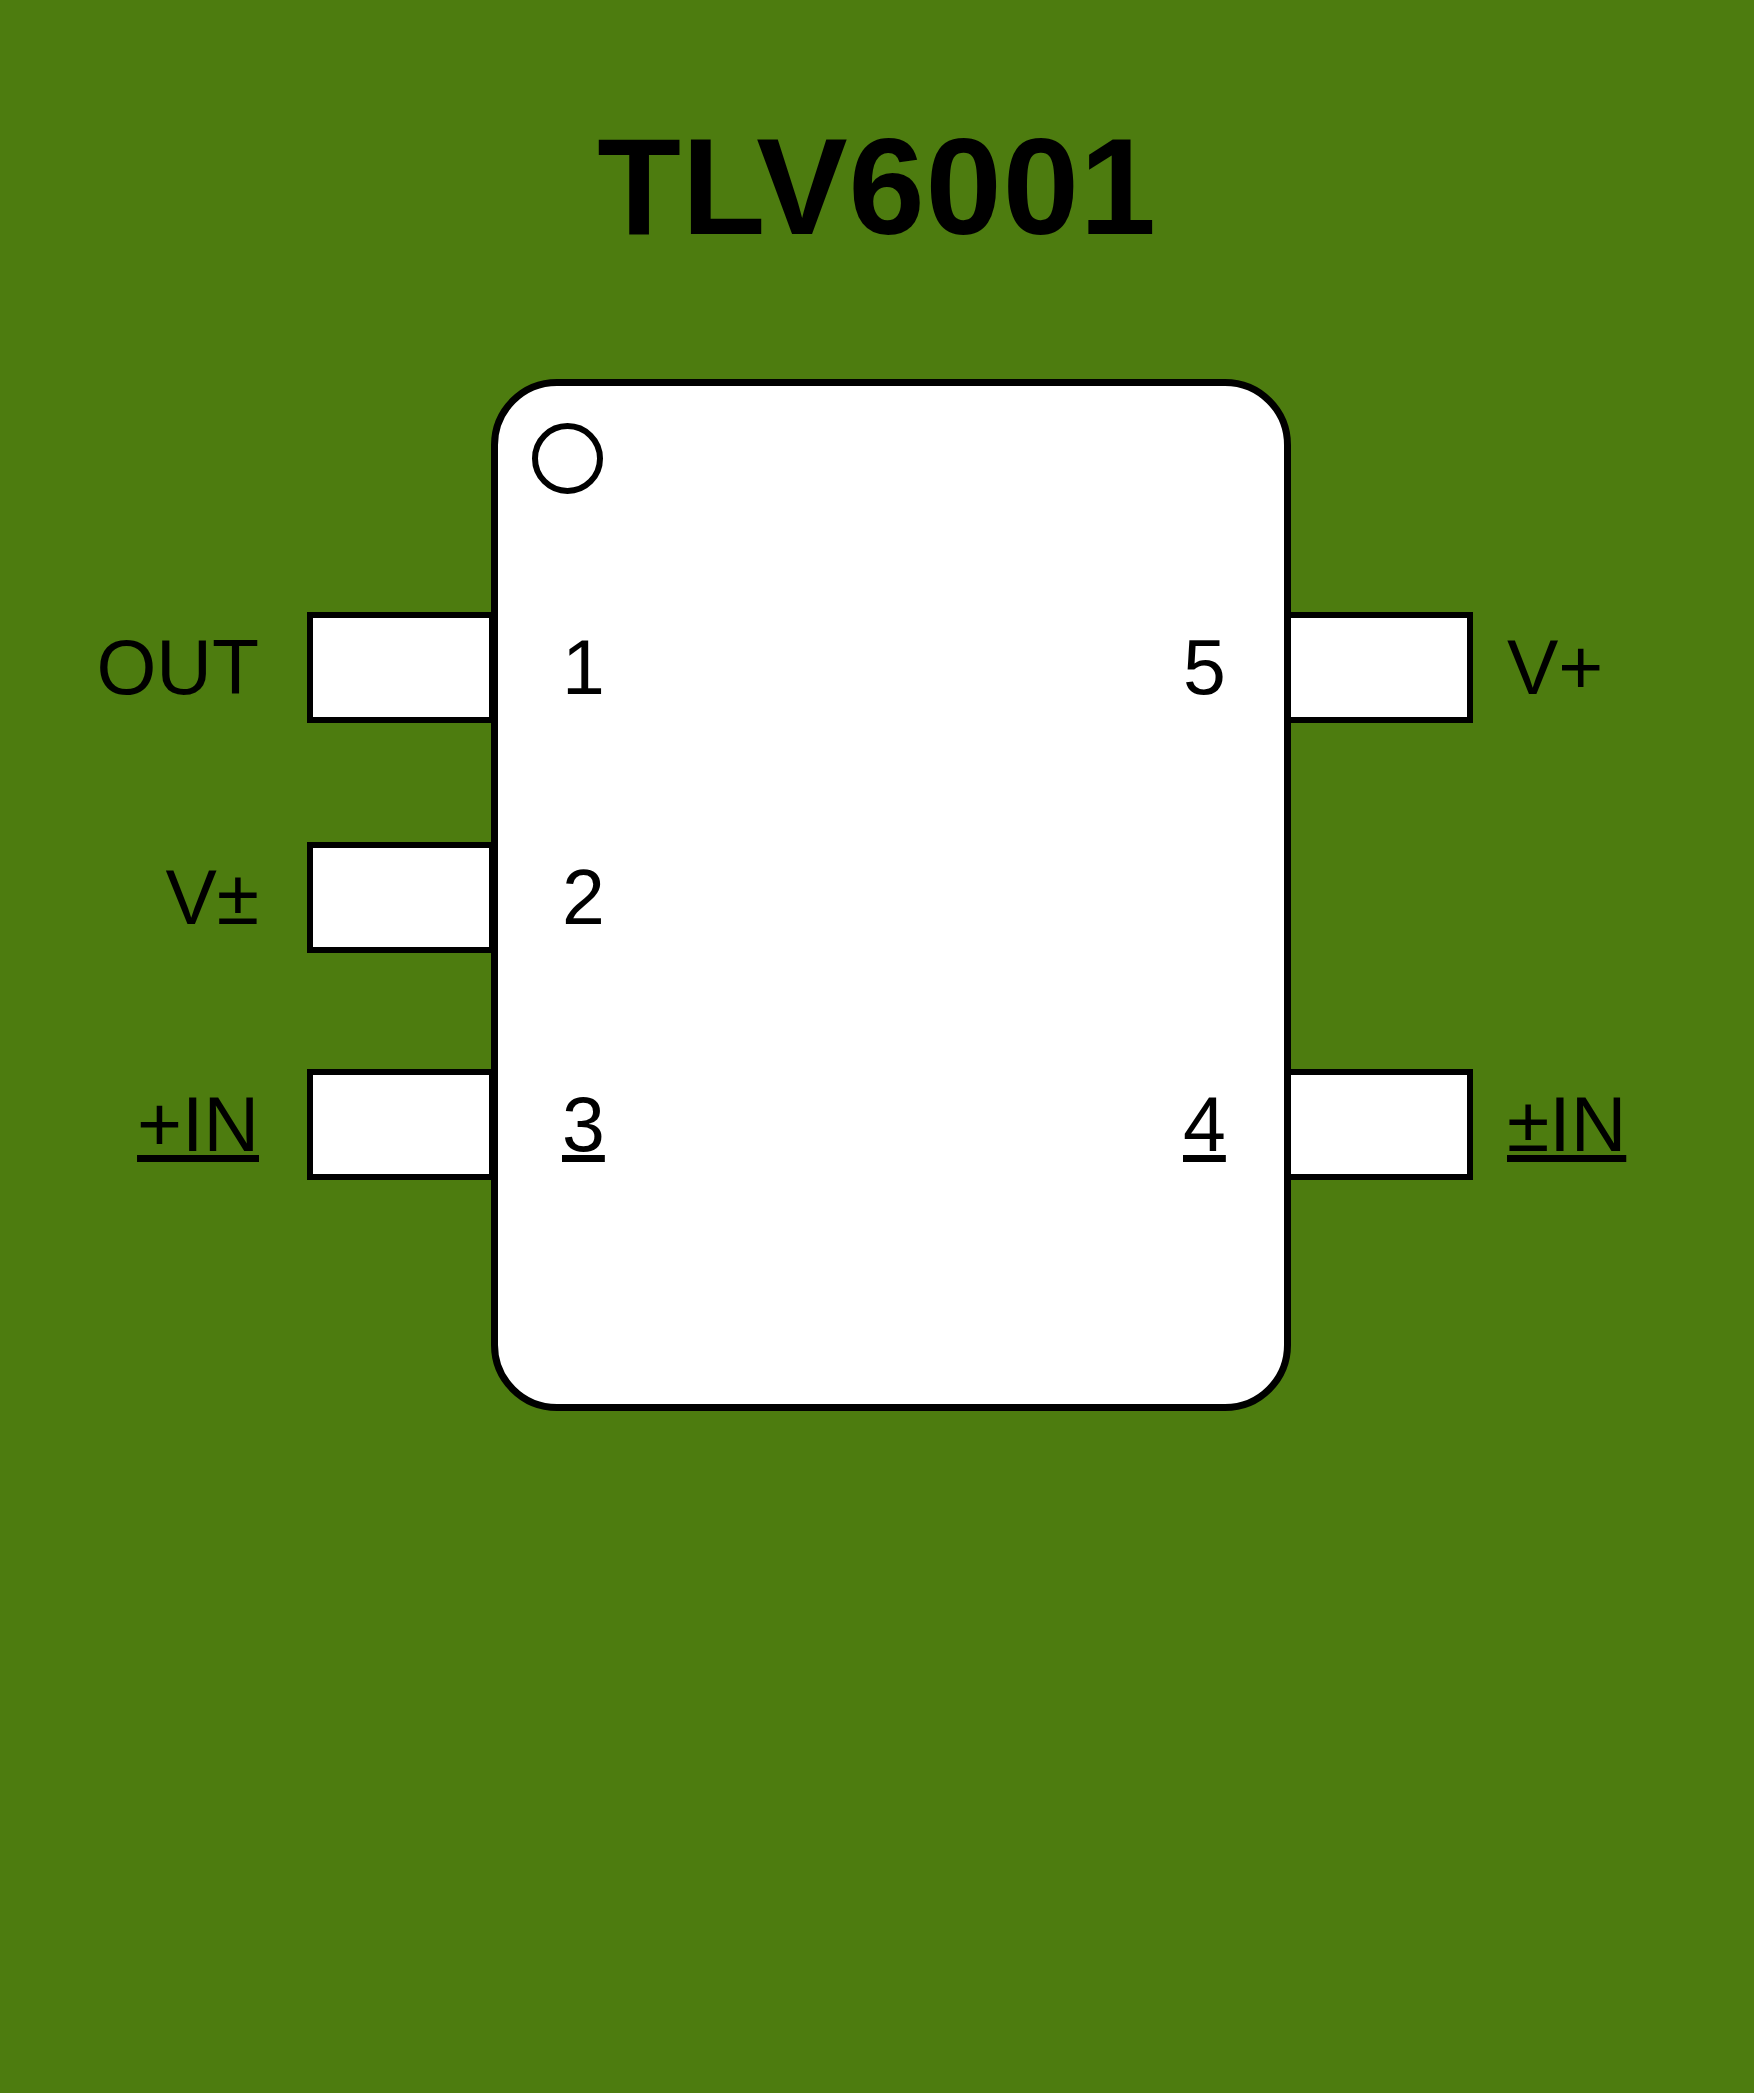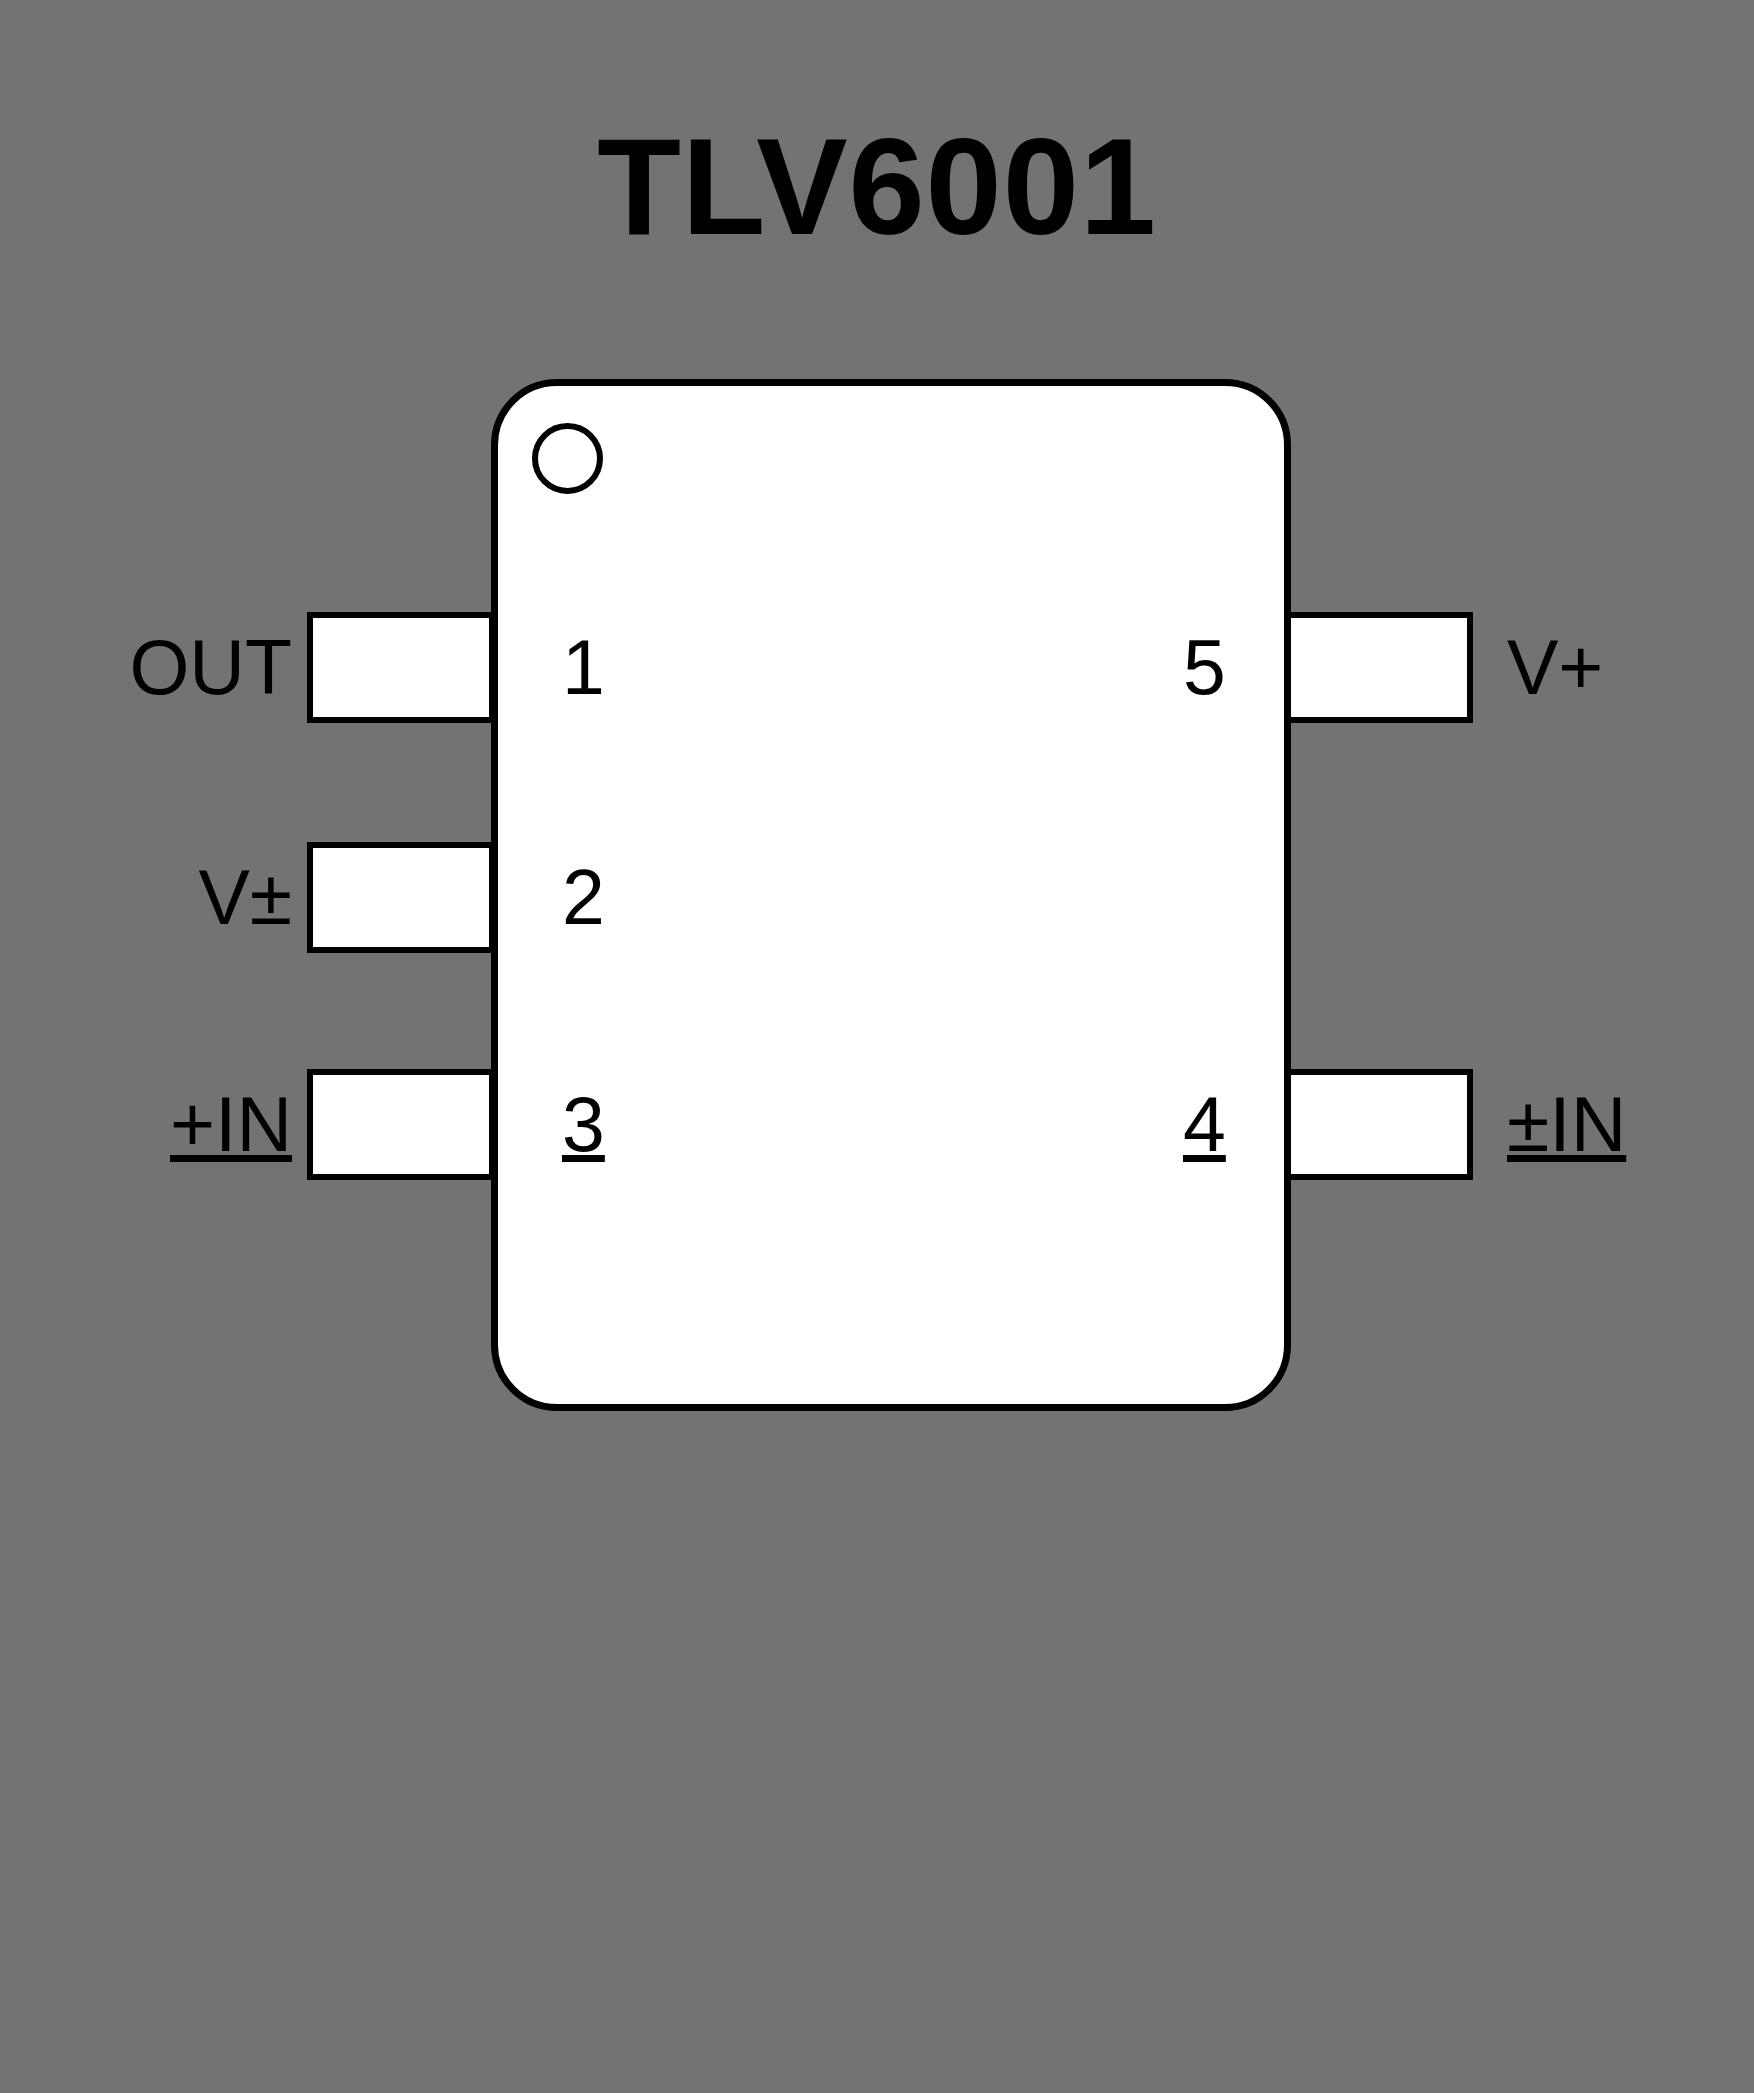--- a/index.html
+++ b/index.html
@@ -7,21 +7,21 @@
     width: 1754px;
     height: 2093px;
     background: #ffffff;
     font-family: "Liberation Sans", sans-serif;
     color: #000000;
   }
   #stage {
     position: relative;
     width: 1754px;
     height: 2093px;
-    background: #737373;
+    background: #4d7c0f;
     overflow: hidden;
   }
   .title {
     position: absolute;
     top: 108px;
     left: 0;
     width: 100%;
     text-align: center;
     font-size: 137px;
     font-weight: 700;
@@ -76,21 +76,21 @@
 
   .pin-label {
     position: absolute;
     height: 111px;
     line-height: 111px;
     font-size: 77px;
     font-weight: 400;
     white-space: nowrap;
   }
   .lab-left {
-    right: 1462px;
+    right: 1495px;
     text-align: left;
   }
   .lab-right {
     left: 1507px;
     text-align: left;
   }
 </style>
 </head>
 <body>
 

